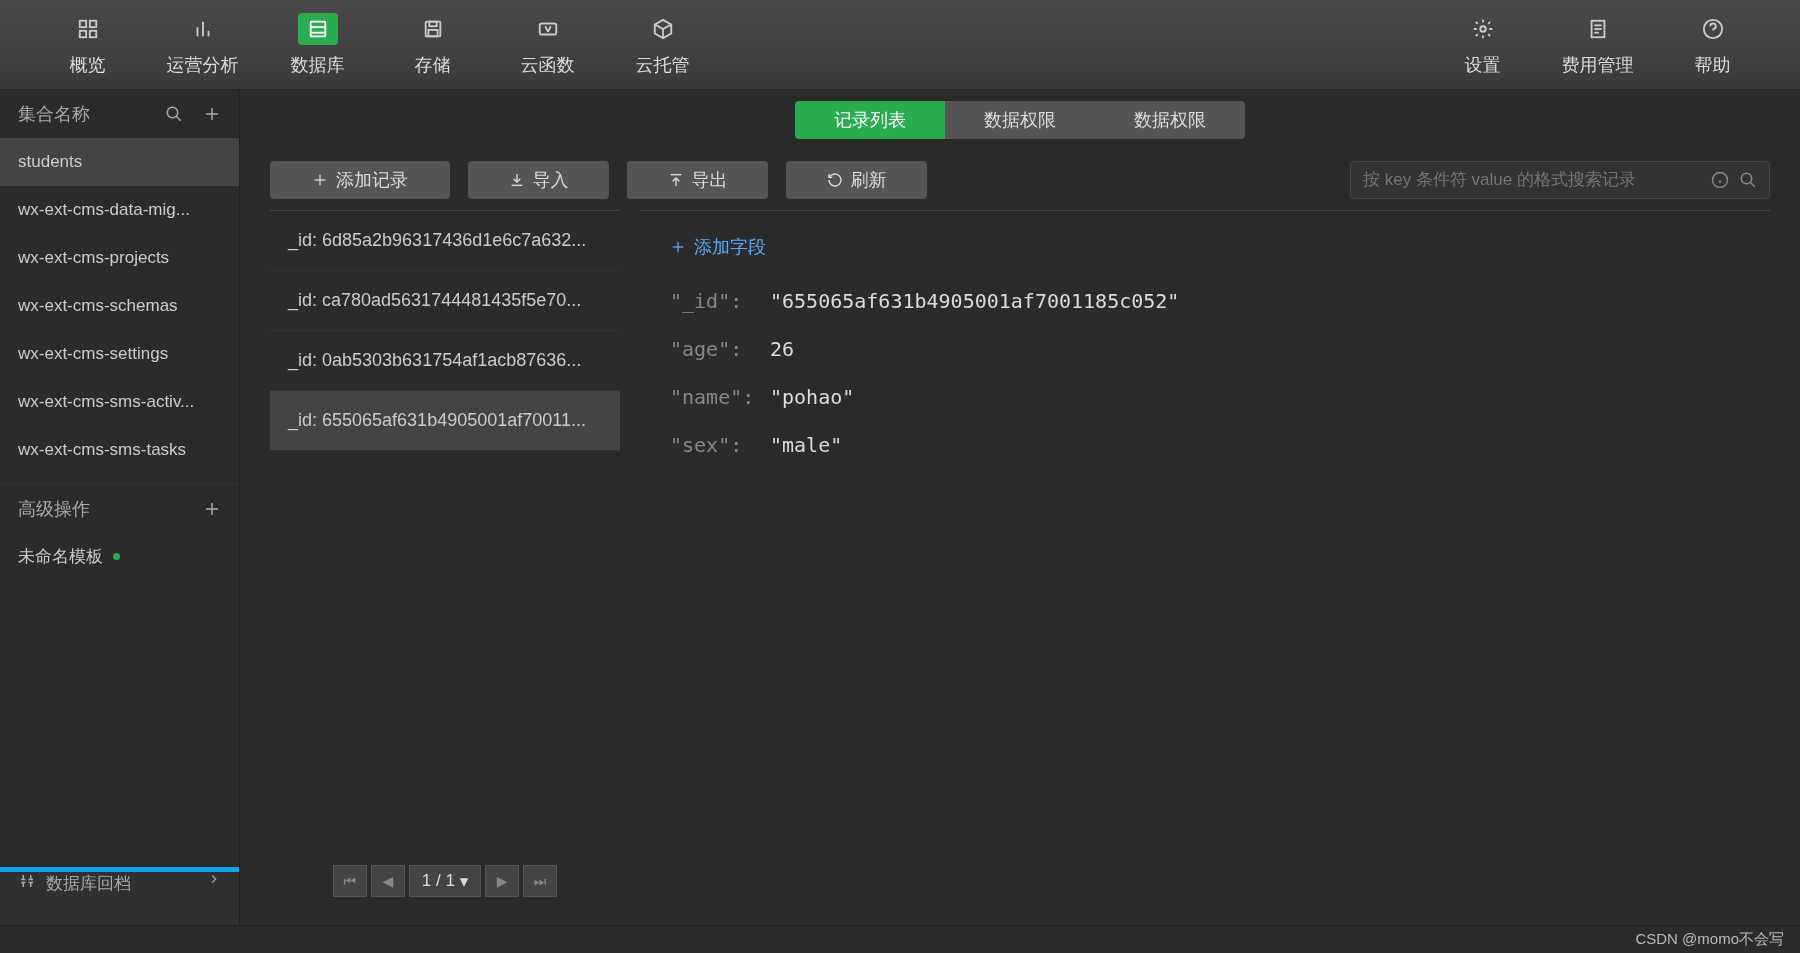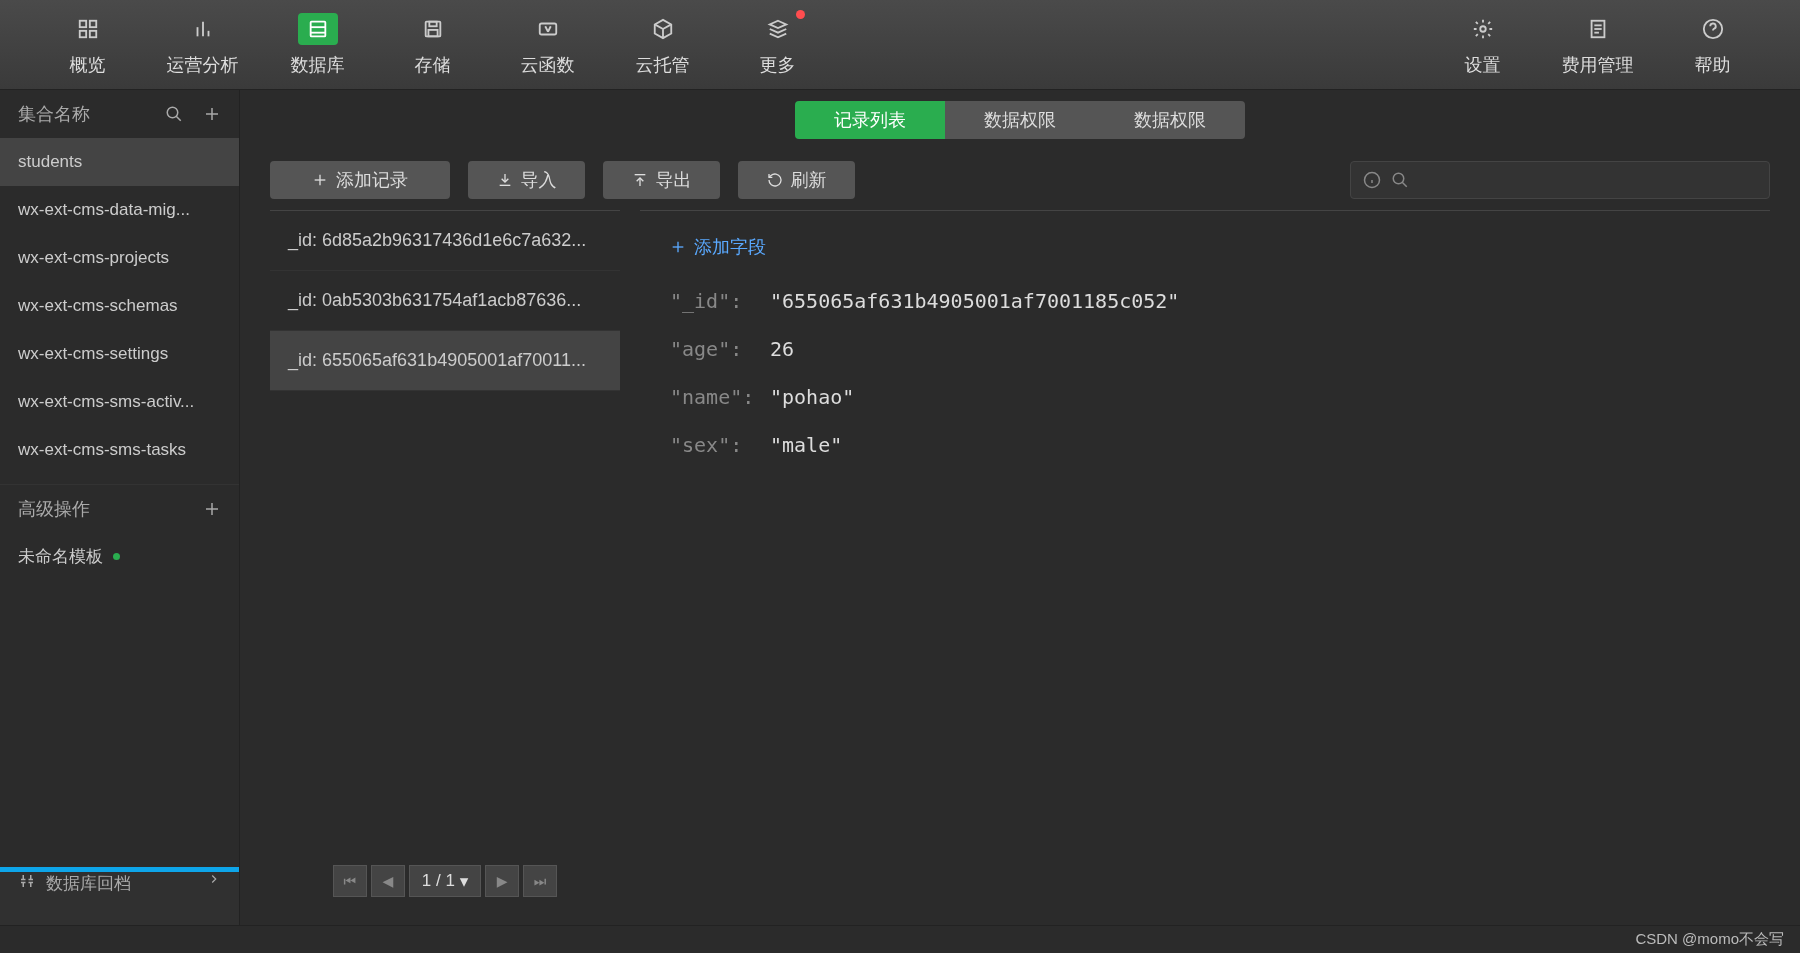--- a/index.html
+++ b/index.html
@@ -37,21 +37,21 @@
 .content { flex: 1; display: flex; flex-direction: column; background: #2b2b2b; }
 .tabs-row { height: 60px; display: flex; align-items: center; justify-content: center; }
 .tabs { display: flex; }
 .tab { width: 150px; height: 38px; display: flex; align-items: center; justify-content: center; background: #555; color: #ddd; font-size: 18px; cursor: pointer; }
 .tab.active { background: #2aad4f; color: #fff; }
 .tab:first-child { border-radius: 4px 0 0 4px; }
 .tab:last-child { border-radius: 0 4px 4px 0; }
 
 .toolbar { height: 60px; display: flex; align-items: center; padding: 0 30px; gap: 18px; }
 .tb-btn { width: 180px; height: 38px; background: #555; border: none; color: #ddd; font-size: 18px; border-radius: 4px; cursor: pointer; display: flex; align-items: center; justify-content: center; gap: 8px; }
-.tb-btn.sm { width: 117px; }
+.tb-btn.sm { width: 141px; }
 .tb-spacer { flex: 1; }
 .search-box { width: 420px; height: 38px; background: #333; border: 1px solid #444; border-radius: 4px; display: flex; align-items: center; padding: 0 12px; color: #888; font-size: 17px; }
 .search-box input { flex: 1; background: transparent; border: none; color: #ccc; font-size: 17px; outline: none; }
 .search-box .sicons { display: flex; gap: 10px; color: #888; }
 
 .data-area { flex: 1; display: flex; padding: 0 30px 20px 30px; gap: 20px; min-height: 0; }
 .records-col { width: 350px; display: flex; flex-direction: column; border-top: 1px solid #444; }
 .records-list { flex: 1; overflow: hidden; }
 .record-item { height: 60px; display: flex; align-items: center; padding: 0 18px; font-size: 18px; color: #ccc; cursor: pointer; border-bottom: 1px solid #333; white-space: nowrap; overflow: hidden; text-overflow: ellipsis; }
 .record-item.selected { background: #444; }
@@ -126,31 +126,20 @@
           <div class="nav-item-label">云函数</div>
         </div>
         <div class="nav-item">
           <div class="nav-item-icon">
             <svg width="22" height="22" viewBox="0 0 24 24" fill="none" stroke="#ccc" stroke-width="2">
               <path d="M12 2l9 5v10l-9 5-9-5V7z"></path>
               <path d="M12 22V12M3 7l9 5 9-5"></path>
             </svg>
           </div>
           <div class="nav-item-label">云托管</div>
-        </div>
-        <div class="nav-item">
-          <div class="nav-item-icon">
-            <svg width="22" height="22" viewBox="0 0 24 24" fill="none" stroke="#ccc" stroke-width="2">
-              <path d="M12 3l9 4-9 4-9-4z"></path>
-              <path d="M3 12l9 4 9-4"></path>
-              <path d="M3 17l9 4 9-4"></path>
-            </svg>
-          </div>
-          <div class="nav-item-label">更多</div>
-          <div class="nav-badge"></div>
         </div>
       </div>
     <div class="topnav-right" id="topnav-right">
         <div class="nav-item">
           <div class="nav-item-icon">
             <svg width="22" height="22" viewBox="0 0 24 24" fill="none" stroke="#ccc" stroke-width="2">
               <circle cx="12" cy="12" r="3"></circle>
               <path d="M12 2v3M12 19v3M4.2 4.2l2.1 2.1M17.7 17.7l2.1 2.1M2 12h3M19 12h3M4.2 19.8l2.1-2.1M17.7 6.3l2.1-2.1"></path>
             </svg>
           </div>
@@ -271,20 +260,21 @@
         </button>
         <button class="tb-btn sm">
           <svg width="16" height="16" viewBox="0 0 24 24" fill="none" stroke="#ddd" stroke-width="2">
               <path d="M3 12a9 9 0 1 0 3-6.7L3 8"></path>
               <polyline points="3 3 3 8 8 8"></polyline>
             </svg>
           <span>刷新</span>
         </button>
         <div class="tb-spacer"></div>
         <div class="search-box">
+          <input placeholder="按 key 条件符 value 的格式搜索记录" style="">
           <span class="sicons">
             <span>
                 <svg width="18" height="18" viewBox="0 0 24 24" fill="none" stroke="#888" stroke-width="2">
                   <circle cx="12" cy="12" r="10"></circle>
                   <line x1="12" y1="8" x2="12" y2="8"></line>
                   <line x1="12" y1="12" x2="12" y2="16"></line>
                 </svg>
               </span>
             <span>
                 <svg width="18" height="18" viewBox="0 0 24 24" fill="none" stroke="#888" stroke-width="2">
@@ -293,20 +283,21 @@
                 </svg>
               </span>
           </span>
         </div>
       </div>
 
       <div class="data-area">
         <div class="records-col">
           <div class="records-list" id="records-list">
               <div class="record-item">_id: 6d85a2b96317436d1e6c7a632...</div>
+              <div class="record-item">_id: ca780ad5631744481435f5e70...</div>
               <div class="record-item">_id: 0ab5303b631754af1acb87636...</div>
               <div class="record-item selected">_id: 655065af631b4905001af70011...</div>
             </div>
           <div class="pagination">
             <div class="pg-btn">⏮</div>
             <div class="pg-btn">◀</div>
             <div class="pg-label">
               <span>1 / 1</span>&nbsp;▾
             </div>
             <div class="pg-btn">▶</div>

